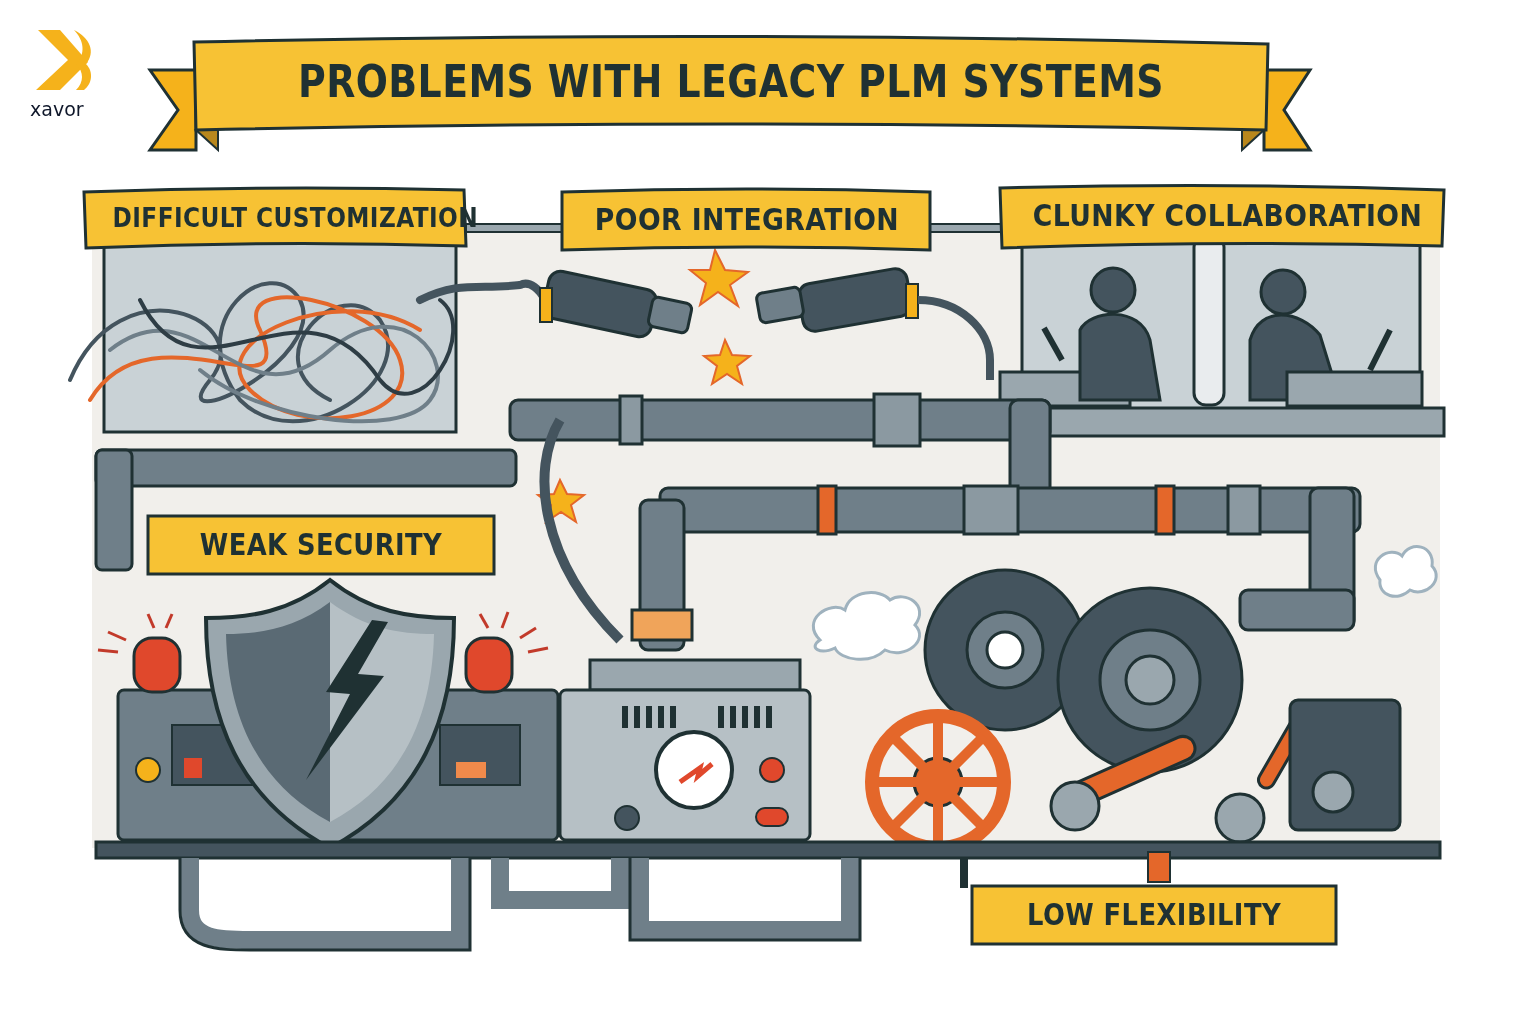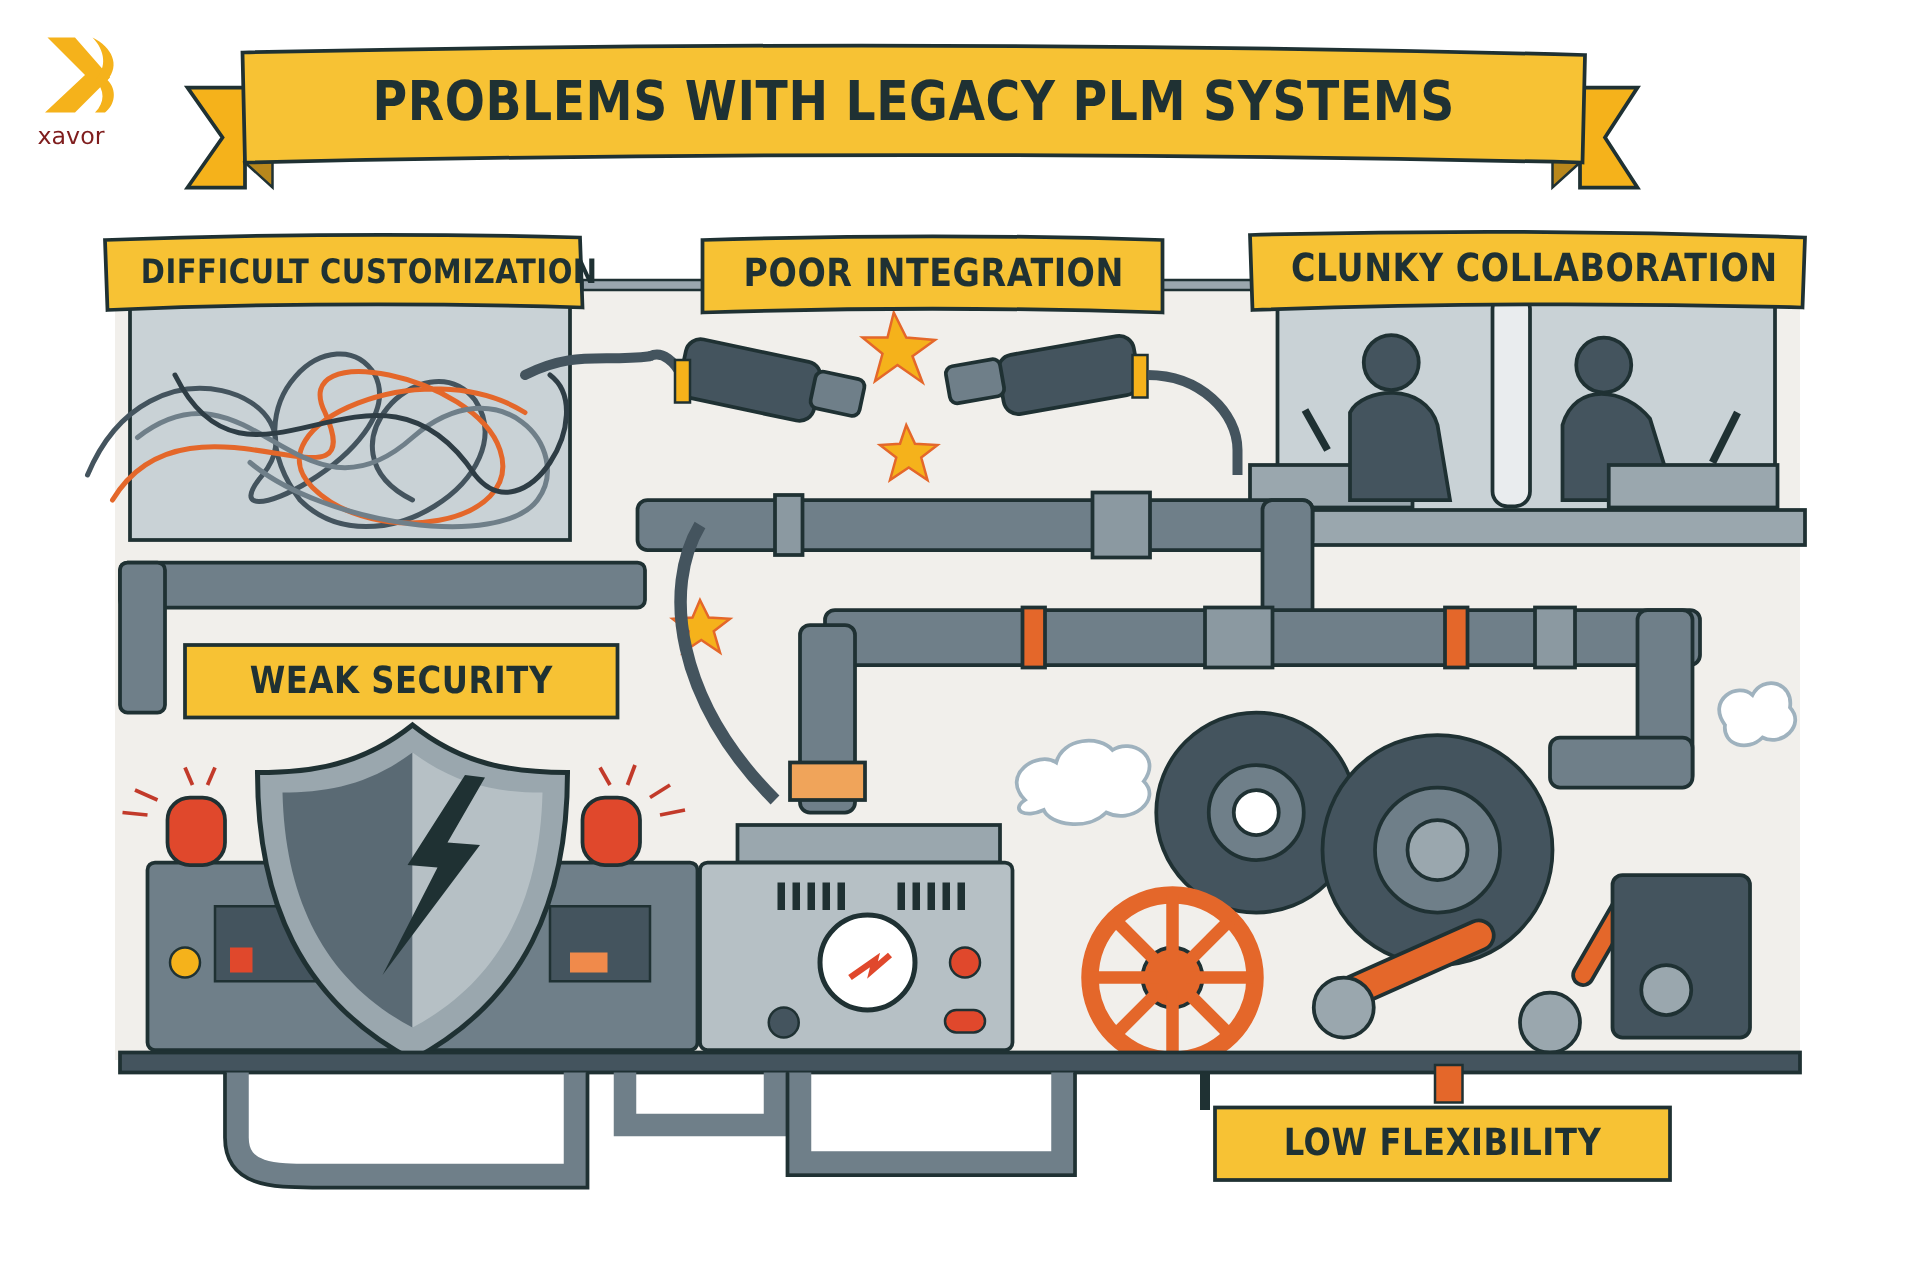--- a/index.html
+++ b/index.html
@@ -1,19 +1,19 @@
 <!DOCTYPE html>
 <html><head>
 <meta charset="utf-8">
 <style>
   html,body{margin:0;padding:0;background:#ffffff;}
   body{width:1536px;height:1024px;position:relative;overflow:hidden;font-family:"DejaVu Sans",sans-serif;}
   .abs{position:absolute;}
   .banner-text{font-family:"DejaVu Sans",sans-serif;font-weight:bold;color:#1f3133;letter-spacing:0.5px;text-align:center;white-space:nowrap;transform:scaleX(0.86);transform-origin:center;}
-  .logo-text{font-family:"DejaVu Sans",sans-serif;color:#7f1d1d;font-size:19px;}
+  .logo-text{font-family:"DejaVu Sans",sans-serif;color:#0f172a;font-size:19px;}
 </style>
 </head>
 <body>
 
 <div class="abs" style="left:30px;top:28px;width:70px;height:95px;">
   <svg width="70" height="65" viewBox="0 0 70 65">
     <path d="M8 2 L30 2 L58 34 L30 62 L6 62 L38 32 Z" fill="#f5b21b"></path>
     <path d="M44 2 C60 10 66 24 56 36 C64 44 62 56 54 62 L46 62 C54 54 54 44 46 36 C56 26 54 12 44 2 Z" fill="#f5b21b"></path>
   </svg>
   <div class="logo-text abs" style="left:0;top:70px;">xavor</div>

